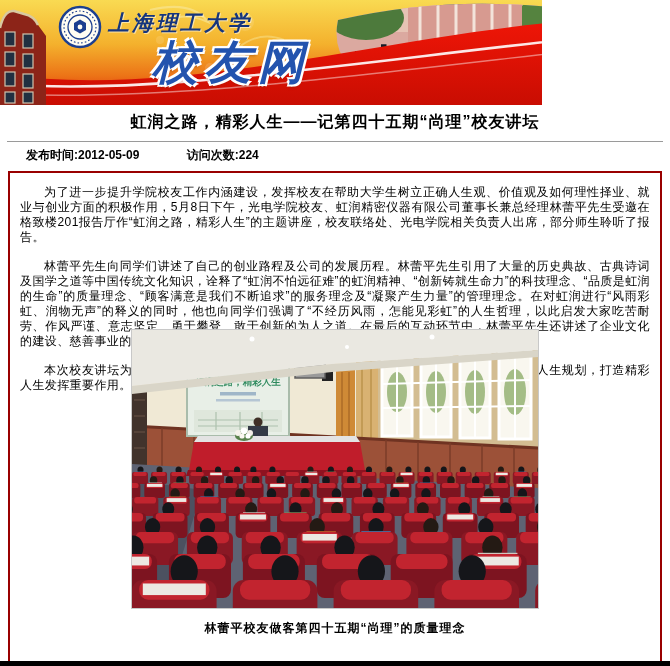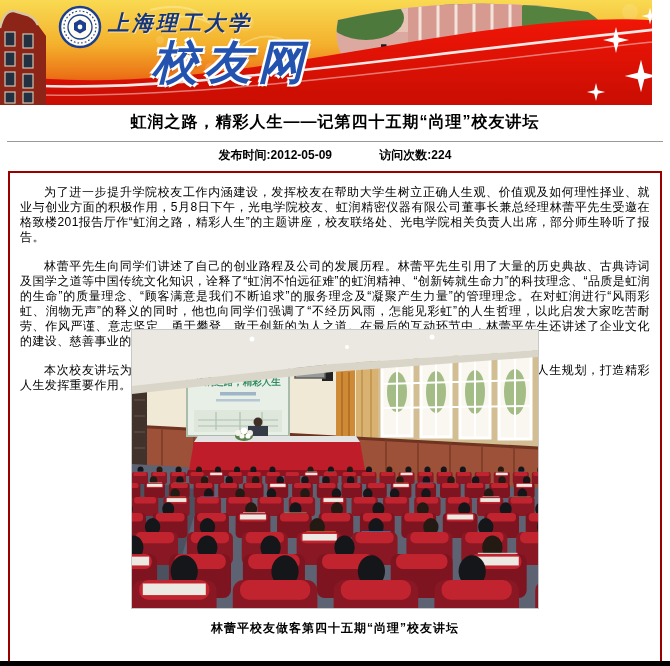--- a/index.html
+++ b/index.html
@@ -1,32 +1,32 @@
 <!DOCTYPE html>
 <html><head>
 <meta charset="utf-8">
 <style>
   html,body{margin:0;padding:0;background:#ffffff;}
   body{font-family:"Liberation Sans","DejaVu Sans",sans-serif;color:#000;}
   .page{position:relative;width:670px;height:666px;margin:0 auto;background:#fff;overflow:hidden;}
 
   
-  .banner{position:relative;width:652px;height:105px;overflow:hidden;}
+  .banner{position:relative;width:542px;height:105px;overflow:hidden;}
   .banner svg.banner-art{display:block;}
   .logo{position:absolute;left:58px;top:5px;width:44px;height:44px;}
   .uni-name{position:absolute;left:108px;top:9px;font-size:21px;font-weight:bold;font-style:italic;
             color:#15357d;letter-spacing:3px;text-shadow:1px 1px 0 rgba(255,255,255,.55);}
   .site-name{position:absolute;left:152px;top:32px;font-size:46px;font-weight:bold;font-style:italic;
              color:#2353ae;letter-spacing:7px;
              text-shadow:-2px -2px 0 #fff,2px -2px 0 #fff,-2px 2px 0 #fff,2px 2px 0 #fff,0 3px 3px rgba(120,40,0,.45);}
 
   
   .title{margin:7px 8px 8px;font-size:16px;font-weight:bold;text-align:center;letter-spacing:1px;}
   .meta-divider{border:none;border-top:1px solid #9a9a9a;margin:0 7px;}
-  .meta{text-align:center;font-size:12px;font-weight:bold;padding:5px 13px 7px;}
+  .meta{font-size:12px;font-weight:bold;padding:5px 4px 7px;}
   .meta .meta-item{margin:0 22px;}
 
   .article-box{position:relative;margin:0 8px;height:606px;border:2px solid #990000;
                box-sizing:border-box;padding:12px 10px 0;overflow:hidden;}
   .article-box p{margin:0 0 14px;font-size:12px;line-height:15px;letter-spacing:.4px;
                  text-align:justify;text-indent:2em;}
   .article-box figure{position:absolute;left:0;right:0;top:156px;margin:0;text-align:center;}
   .photo{width:406px;height:278px;margin:0 auto;border:1px solid #c8c8c8;box-sizing:content-box;
          background:#636876;overflow:hidden;}
   .photo svg{display:block;}
@@ -626,21 +626,21 @@
                   <rect x="208.8" y="250" width="70.2" height="19.720000000000002" rx="9" fill="#c2242f"></rect>
                   <ellipse cx="340.20000000000005" cy="241.2" rx="13.6" ry="16" fill="#15161a"></ellipse>
                   <rect x="302.40000000000003" y="250" width="84.6" height="58" rx="10.799999999999999" fill="#8a1824"></rect>
                   <rect x="309.6" y="250" width="70.2" height="19.720000000000002" rx="9" fill="#c2242f"></rect>
                   <rect x="403.20000000000005" y="250" width="84.6" height="58" rx="10.799999999999999" fill="#8a1824"></rect>
                   <rect x="410.40000000000003" y="250" width="70.2" height="19.720000000000002" rx="9" fill="#c2242f"></rect>
                 </g>
               </g>
           </svg>
         </div>
-        <figcaption>林蕾平校友做客第四十五期“尚理”校友讲坛</figcaption>
+        <figcaption>林蕾平校友做客第四十五期“尚理”的质量理念</figcaption>
       </figure>
     </div>
 
     <div class="close-row">
       <button class="close-btn">
         <span class="close-dot"></span>
         <span>关闭窗口</span>
       </button>
     </div>
   </main>

